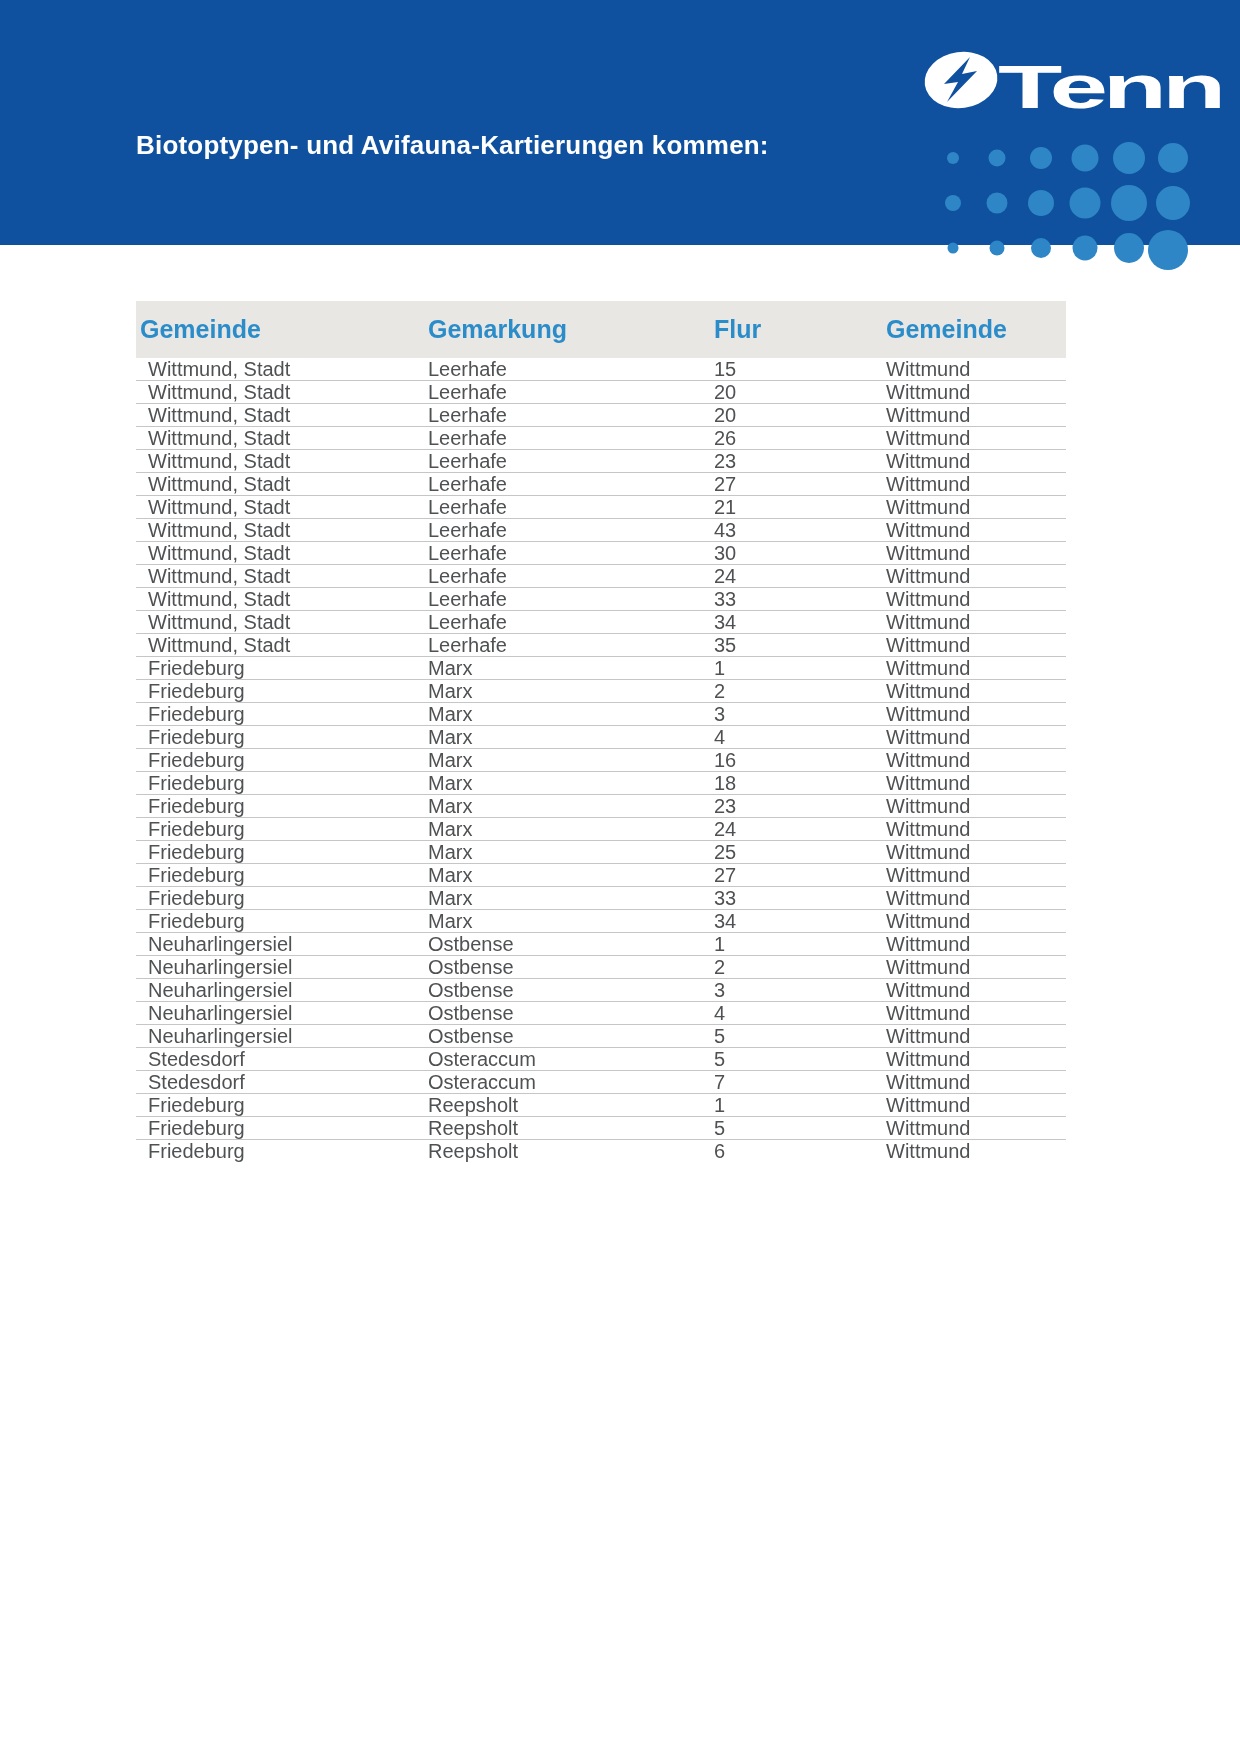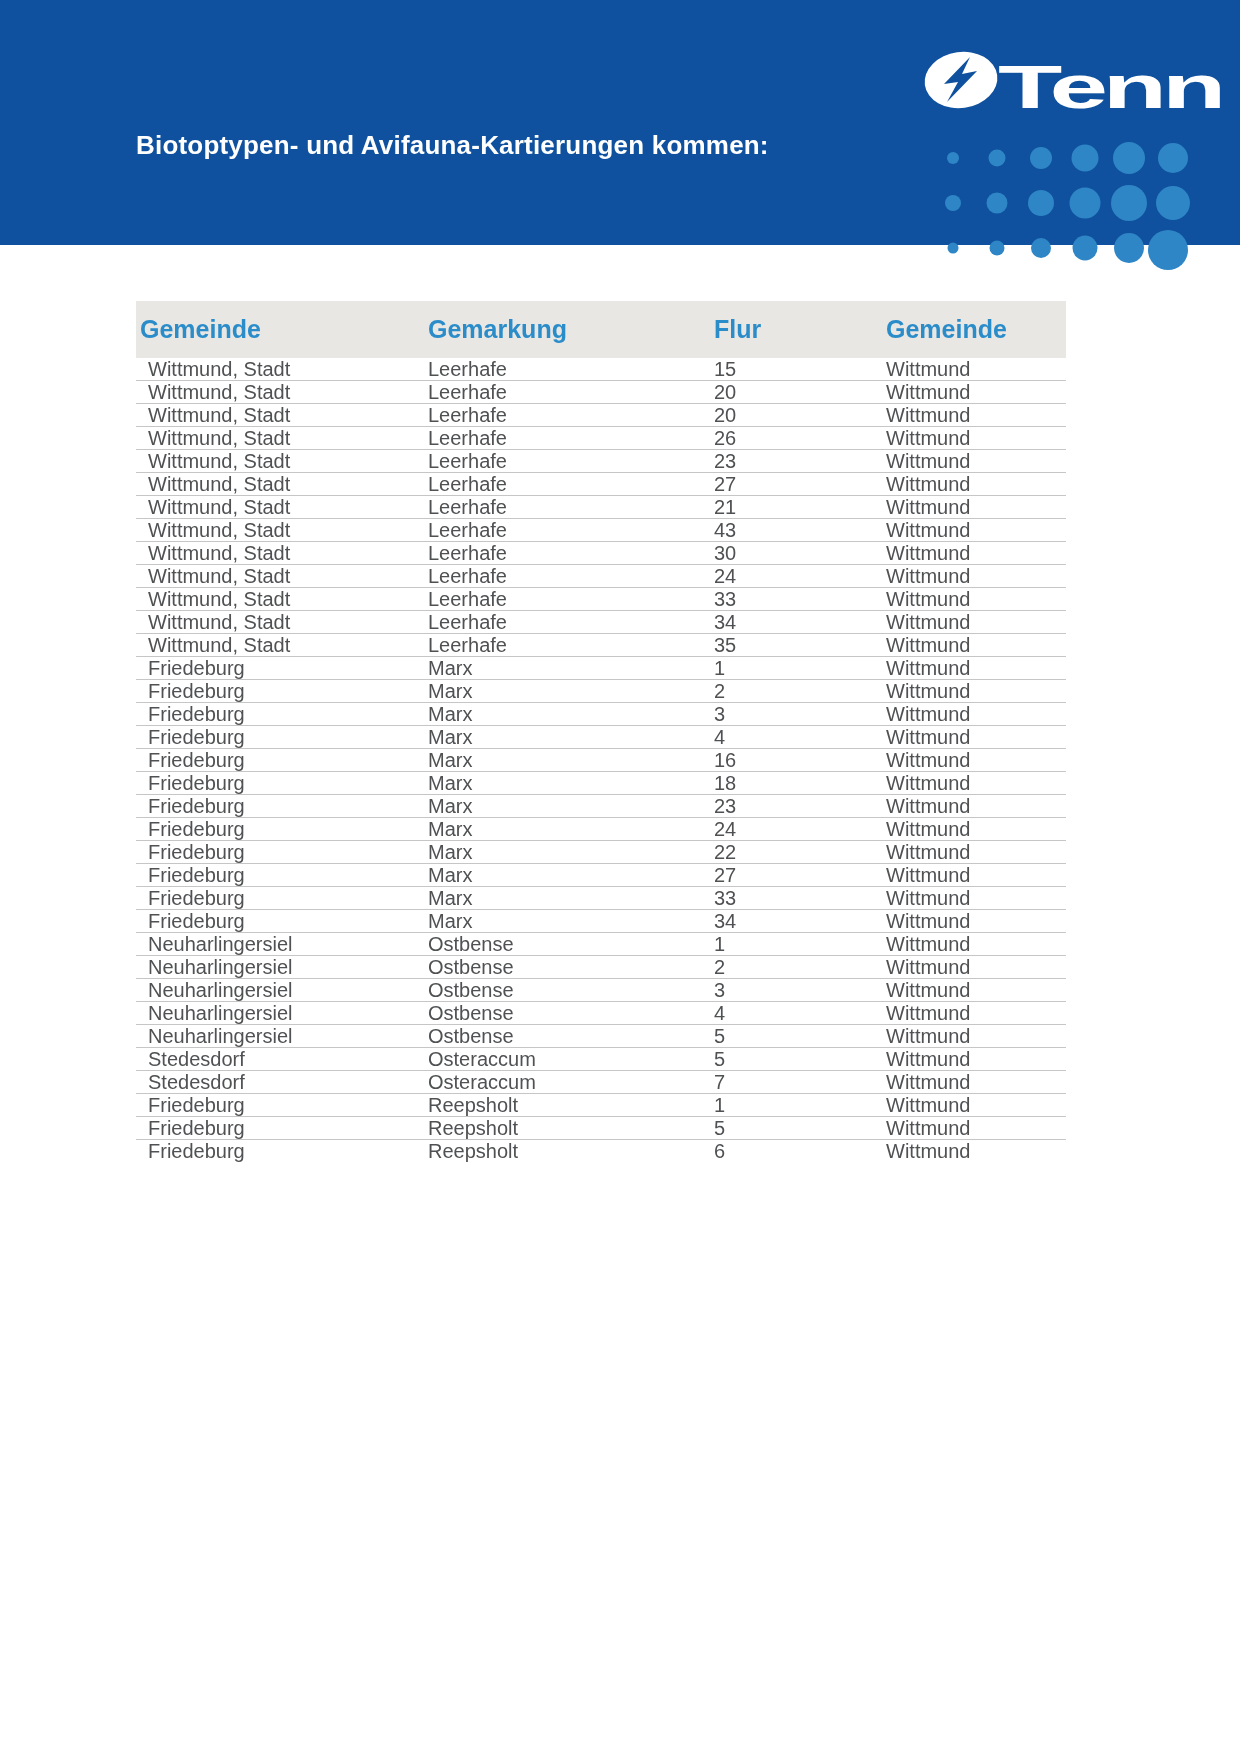--- a/index.html
+++ b/index.html
@@ -225,21 +225,21 @@
         </div>
         <div class="trow">
           <div class="cell col0">Friedeburg</div>
           <div class="cell col1">Marx</div>
           <div class="cell col2">24</div>
           <div class="cell col3">Wittmund</div>
         </div>
         <div class="trow">
           <div class="cell col0">Friedeburg</div>
           <div class="cell col1">Marx</div>
-          <div class="cell col2">22</div>
+          <div class="cell col2">25</div>
           <div class="cell col3">Wittmund</div>
         </div>
         <div class="trow">
           <div class="cell col0">Friedeburg</div>
           <div class="cell col1">Marx</div>
           <div class="cell col2">27</div>
           <div class="cell col3">Wittmund</div>
         </div>
         <div class="trow">
           <div class="cell col0">Friedeburg</div>

